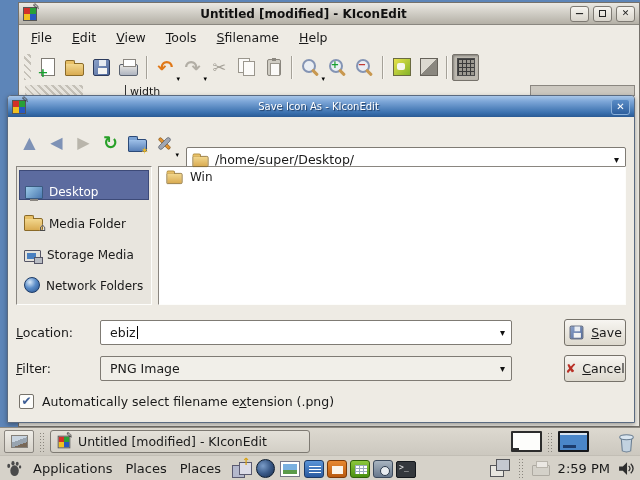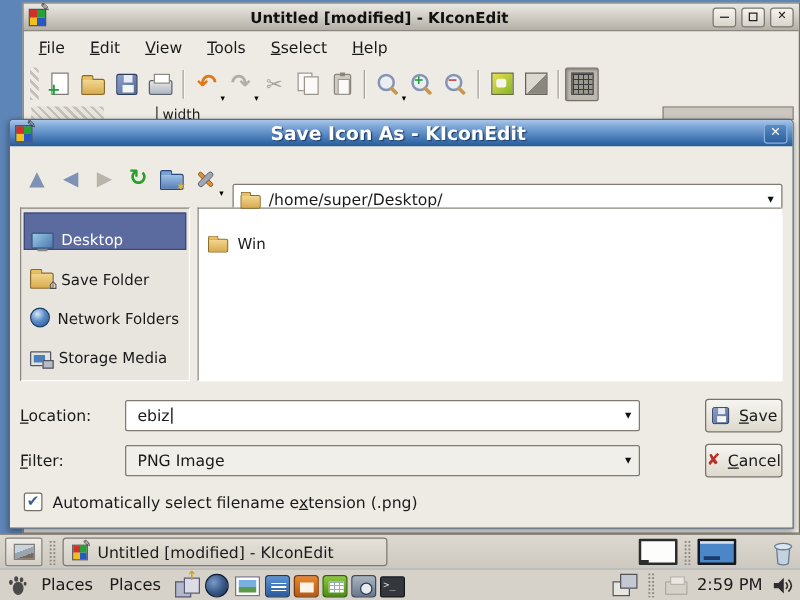--- a/index.html
+++ b/index.html
@@ -63,37 +63,37 @@
   .mz.plus { color:#18a030; } .mz.minus { color:#c03028; }
   .ic-palette { width:18px; height:18px; border:1px solid #6a6a40; background:linear-gradient(135deg,#e8e24a,#84b42a); position:relative; }
   .ic-palette::after { content:""; position:absolute; left:3px; top:4px; width:8px; height:7px; background:#f6f6ee; border-radius:2px; }
   .ic-gray { width:18px; height:18px; border:1px solid #66625a; background:linear-gradient(135deg,#dcd9d0 50%,#8a877f 50%); }
   .ic-grid { width:18px; height:18px; background-color:#9c9991; border:1px solid #4a4a4a;
     background-image:repeating-linear-gradient(#3a3a3a 0 1px,transparent 1px 4px),repeating-linear-gradient(90deg,#3a3a3a 0 1px,transparent 1px 4px); }
 
   
   .dlg { position:absolute; left:7px; top:95px; width:628px; height:328px; background:#eeebe4; border:1px solid #5a6a80; z-index:5; box-shadow:0 2px 5px rgba(0,0,0,.35); border-radius:4px 4px 0 0; }
   .dtitle { height:21px; border-radius:3px 3px 0 0; background:linear-gradient(#a8c6e8,#7ea7d8 25%,#3a70ae 80%,#2a5a94); display:flex; align-items:center; padding:0 4px; gap:4px; }
-  .dtitle .ttxt { flex:1; text-align:center; color:#fff; font-weight:bold; font-size:15px; text-shadow:1px 1px 1px #1c3a63; }
+  .dtitle .ttxt { flex:1; text-align:center; color:#fff; font-weight:normal; font-size:10px; text-shadow:1px 1px 1px #1c3a63; }
   .dclose { width:19px; height:16px; background:linear-gradient(#5a8cc6,#2d5f9e); border:1px solid #8ab0da; border-radius:3px; color:#fff; font-weight:bold; font-size:10px; display:flex; align-items:center; justify-content:center; }
   .dbody { padding:8px 8px 6px; display:flex; flex-direction:column; height:calc(100% - 21px); }
   .navrow { display:flex; align-items:center; height:30px; margin:3px 0 8px; }
   .nbtn { width:27px; height:27px; display:flex; align-items:center; justify-content:center; position:relative; flex:none; }
   .g-tri { font-size:16px; color:#7e92b6; line-height:1; }
   .g-tri.dis { color:#b9b5ab; }
   .g-rel { font-size:18px; font-weight:bold; color:#28a028; line-height:1; }
   .combo { display:flex; align-items:center; border:1px solid #7f7b74; background:#fff; height:25px; border-radius:2px; padding-left:4px; }
   .combo .ctext { flex:1; padding-left:5px; font-size:12.5px; white-space:nowrap; overflow:hidden; }
   .combo .carea { width:17px; align-self:stretch; display:flex; align-items:center; justify-content:center; font-size:10px; color:#111; }
   .pathcombo { flex:1; margin-left:8px;margin-top:32px; }
   .midrow { display:flex; gap:6px; height:139px; }
   .sbar { width:136px; background:#e8e5de; border:1px solid; border-color:#8a8680 #fdfdfb #fdfdfb #8a8680; padding:3px 2px; display:flex; flex-direction:column; gap:1px; }
   .sitem { display:flex; align-items:flex-end; gap:6px; height:30px; padding-left:5px; font-size:12px; }
   .sitem.sel { background:#5c6b9f; border:1px solid #3d4a78; color:#fff; }
-  .flist { flex:1; background:#fff; border:1px solid; border-color:#8a8680 #fdfdfb #fdfdfb #8a8680; padding:19px 6px; }
+  .flist { flex:1; background:#fff; border:1px solid; border-color:#8a8680 #fdfdfb #fdfdfb #8a8680; padding:1px 6px; }
   .fitem { display:flex; align-items:center; gap:6px; font-size:12px; width:70px; }
   .ic-desktop { width:18px; height:13px; background:linear-gradient(135deg,#9ccae8,#4a78b0); border:1px solid #3a5a80; border-radius:1px; position:relative; }
   .ic-desktop::after { content:""; position:absolute; left:4px; bottom:-3px; width:8px; height:2px; background:#8a8680; }
   .ic-home { position:relative; }
   .ic-home .hsym { position:absolute; right:-4px; bottom:-4px; font-size:11px; color:#4a4a4a; text-shadow:0 0 1px #fff; }
   .ic-storage { width:17px; height:12px; background:#e4e2dc; border:1px solid #556; border-radius:1px; position:relative; }
   .ic-storage::before { content:""; position:absolute; left:2px; top:2px; width:9px; height:6px; background:#4a80c0; }
   .ic-storage::after { content:""; position:absolute; right:-3px; bottom:-3px; width:7px; height:5px; background:#b8bcc4; border:1px solid #556; }
   .ic-globe { width:16px; height:16px; border-radius:50%; background:radial-gradient(circle at 35% 30%,#d8e8f8,#5a8cc8 45%,#26508c); border:1px solid #1c3a66; }
   .formgrid { margin-top:14px; display:grid; grid-template-columns:60px 1fr 90px; gap:9px 24px; align-items:center; }
@@ -166,21 +166,21 @@
       </span>
     <span class="wbtn">
         <span>✕</span>
       </span>
   </div>
   <div class="menubar">
     <span class="mitem"><span class="u">F</span><span>ile</span></span>
     <span class="mitem"><span class="u">E</span><span>dit</span></span>
     <span class="mitem"><span class="u">V</span><span>iew</span></span>
     <span class="mitem"><span class="u">T</span><span>ools</span></span>
-    <span class="mitem"><span class="u">S</span><span>select</span></span>
+    <span class="mitem"><span class="u">S</span><span>filename</span></span>
     <span class="mitem"><span class="u">H</span><span>elp</span></span>
   </div>
   <div class="toolbar">
     <span class="grip"></span>
     <span class="tool">
         <span class="ic-new">
           <span class="plus">+</span>
         </span>
       </span>
     <span class="tool">
@@ -289,29 +289,29 @@
     <div class="midrow">
       <div class="sbar">
         <div class="sitem sel">
           <span class="ic-desktop"></span>
           <span>Desktop</span>
         </div>
         <div class="sitem">
           <span class="fold ic-home">
               <span class="hsym">⌂</span>
             </span>
-          <span>Save Folder</span>
+          <span>Media Folder</span>
+        </div>
+        <div class="sitem">
+          <span class="ic-storage"></span>
+          <span>Storage Media</span>
         </div>
         <div class="sitem">
           <span class="ic-globe"></span>
           <span>Network Folders</span>
-        </div>
-        <div class="sitem">
-          <span class="ic-storage"></span>
-          <span>Storage Media</span>
         </div>
       </div>
       <div class="flist">
         <div class="fitem">
           <span class="fold small"></span>
           <span>Win</span>
         </div>
       </div>
     </div>
     <div class="formgrid">
@@ -366,20 +366,21 @@
 </div>
 
 <div class="panel">
   <svg width="17" height="18" viewBox="0 0 16 16">
     <ellipse cx="9" cy="10.5" rx="4" ry="5" fill="#4a4a4a"></ellipse>
     <ellipse cx="3.5" cy="6" rx="1.4" ry="2" fill="#4a4a4a"></ellipse>
     <ellipse cx="7.5" cy="3.5" rx="1.5" ry="2.1" fill="#4a4a4a"></ellipse>
     <ellipse cx="11.5" cy="4" rx="1.4" ry="1.9" fill="#4a4a4a"></ellipse>
     <ellipse cx="14.2" cy="7" rx="1.1" ry="1.5" fill="#4a4a4a"></ellipse>
   </svg>
+  <span class="pmenu">Applications</span>
   <span class="pmenu">Places</span>
   <span class="pmenu">Places</span>
   <div class="lrow">
     <span class="licon ic-scr">
         <span class="uar">↑</span>
       </span>
     <span class="licon">
         <span class="ic-web" style="display:block"></span>
       </span>
     <span class="licon">

